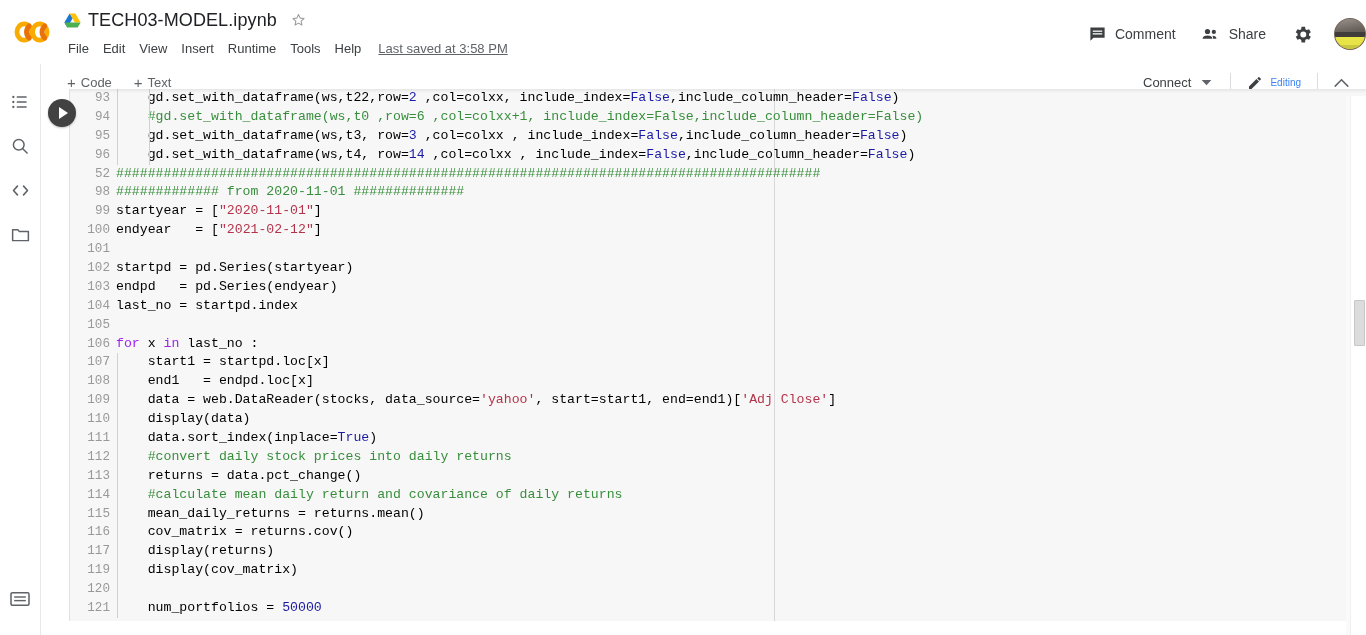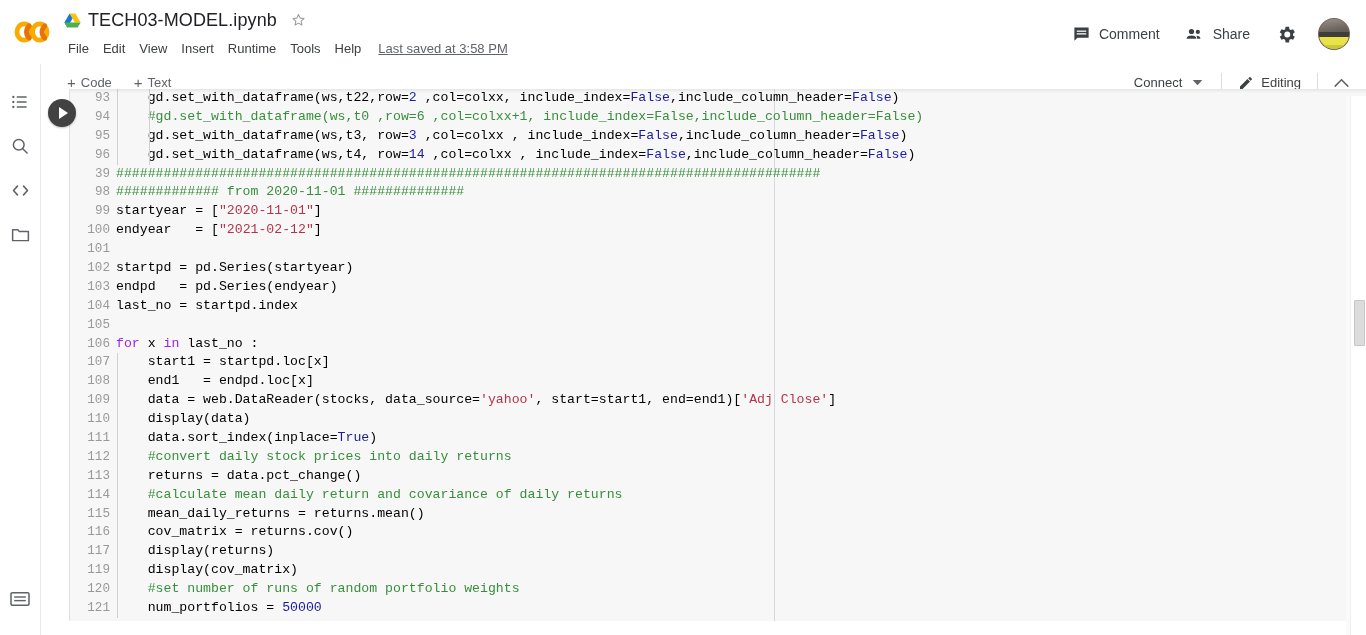--- a/index.html
+++ b/index.html
@@ -71,21 +71,21 @@
     text-decoration: underline;
     margin-left: 10px;
     cursor: pointer;
     white-space: nowrap;
   }
 
   .header-right {
     display: flex;
     align-items: center;
     gap: 4px;
-    padding-right: 16px;
+    padding-right: 0;
     padding-top: 16px;
     flex: 0 0 auto;
   }
   .hr-btn {
     display: flex; align-items: center; gap: 8px;
     padding: 7px 10px;
     border-radius: 4px;
     cursor: pointer;
     font-size: 14px;
     color: #3c4043;
@@ -159,21 +159,21 @@
     display:flex; align-items:center; gap: 10px;
     font-size: 13px; color:#3c4043;
     padding: 5px 10px;
     border-radius: 4px;
     cursor:pointer;
     white-space:nowrap;
   }
   .vdiv { width:1px; height:20px; background:#dadce0; margin: 0 8px; }
   .edit-btn {
     display:flex; align-items:center; gap: 7px;
-    font-size: 13px; color:#404040;
+    font-size: 10px; color:#3b82f6;
     padding: 5px 8px;
     border-radius: 4px;
     cursor:pointer;
     white-space:nowrap;
     text-align:right;
   }
   .chev-btn {
     display:flex; align-items:center; justify-content:center;
     width: 30px; height: 28px; cursor:pointer; border-radius:4px;
   }
@@ -510,21 +510,21 @@
           </div>
           <div class="code-line">
             <div class="ln">95</div>
             <div class="lc"><span class="ig" style="left: 1px;"></span><span class="ig" style="left: 33px;"></span><span class="t-plain">    gd.set_with_dataframe(ws,t3, row=</span><span class="t-num">3</span><span class="t-plain"> ,col=colxx , include_index=</span><span class="t-bool">False</span><span class="t-plain">,include_column_header=</span><span class="t-bool">False</span><span class="t-plain">)</span></div>
           </div>
           <div class="code-line">
             <div class="ln">96</div>
             <div class="lc"><span class="ig" style="left: 1px;"></span><span class="ig" style="left: 33px;"></span><span class="t-plain">    gd.set_with_dataframe(ws,t4, row=</span><span class="t-num">14</span><span class="t-plain"> ,col=colxx , include_index=</span><span class="t-bool">False</span><span class="t-plain">,include_column_header=</span><span class="t-bool">False</span><span class="t-plain">)</span></div>
           </div>
           <div class="code-line">
-            <div class="ln">39</div>
+            <div class="ln">52</div>
             <div class="lc"><span class="t-com">#########################################################################################</span></div>
           </div>
           <div class="code-line">
             <div class="ln">98</div>
             <div class="lc"><span class="t-com">############# from 2020-11-01 ##############</span></div>
           </div>
           <div class="code-line">
             <div class="ln">99</div>
             <div class="lc"><span class="t-plain">startyear = [</span><span class="t-str">"2020-11-01"</span><span class="t-plain">]</span></div>
           </div>
@@ -599,21 +599,21 @@
           <div class="code-line">
             <div class="ln">117</div>
             <div class="lc"><span class="ig" style="left: 1px;"></span><span class="t-plain">    display(returns)</span></div>
           </div>
           <div class="code-line">
             <div class="ln">119</div>
             <div class="lc"><span class="ig" style="left: 1px;"></span><span class="t-plain">    display(cov_matrix)</span></div>
           </div>
           <div class="code-line">
             <div class="ln">120</div>
-            <div class="lc"><span class="ig" style="left: 1px;"></span><span class="t-com">    #set number of runs of random portfolio weights</span></div>
+            <div class="lc"><span class="ig" style="left: 1px;"></span></div>
           </div>
           <div class="code-line">
             <div class="ln">121</div>
             <div class="lc"><span class="ig" style="left: 1px;"></span><span class="t-plain">    num_portfolios = </span><span class="t-num">50000</span></div>
           </div>
         </div>
     </div>
   </div>
 </div>
 

